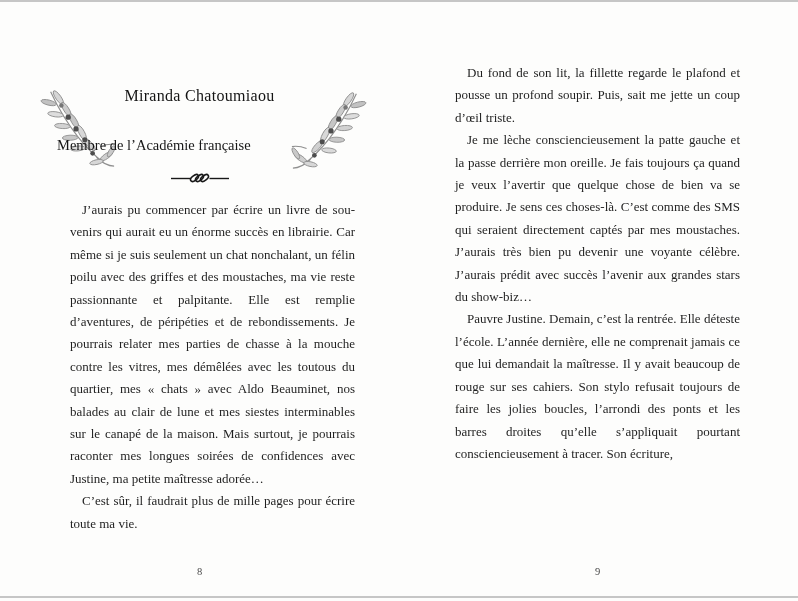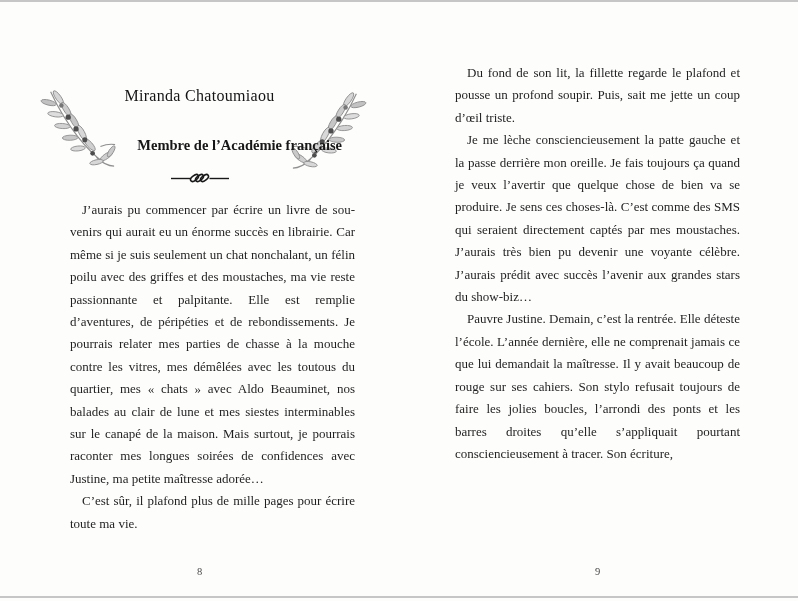--- a/index.html
+++ b/index.html
@@ -27,21 +27,21 @@
     position: absolute; left: 57px; top: 75px; width: 285px;
     text-align: center; font-size: 16px; font-weight: 400;
     letter-spacing: 0.3px; color: #141414; margin-top: 12px;
   }
   .author-role {
     position: absolute; left: 57px; top: 109px; width: 285px;
     text-align: center; font-size: 15px; font-style: italic; color: #1b1b1b;
   }
   .author-honor {
     position: absolute; left: 57px; top: 137px; width: 285px;
-    text-align: right; font-size: 14.5px; font-weight: 700; color: #161616;
+    text-align: left; font-size: 14.5px; font-weight: 400; color: #161616;
   }
   .ornament { position: absolute; width: 82px; height: 84px; }
   .branch-left  { left: 36px; top: 85px; transform: scaleX(-1); }
   .branch-right { left: 289px; top: 87px; }
   .divider { position: absolute; left: 171px; top: 170px; width: 58px; height: 16px; }
 
   
   .body-text {
     position: absolute; width: 285px;
     font-size: 13px; line-height: 22.4px; color: #1f1f1f;
@@ -139,21 +139,21 @@
           <line x1="38.5" y1="8.5" x2="58" y2="8.5" stroke-width="1.4"></line>
           <ellipse cx="23.5" cy="8" rx="4.6" ry="2.4" stroke-width="1.6" transform="rotate(-38 23.5 8)"></ellipse>
           <ellipse cx="28.5" cy="8" rx="4.6" ry="2.4" stroke-width="1.6" transform="rotate(-38 28.5 8)"></ellipse>
           <ellipse cx="33.5" cy="8" rx="4.6" ry="2.4" stroke-width="1.6" transform="rotate(-38 33.5 8)"></ellipse>
         </g>
       </svg>
     </span>
 
     <div class="body-text body-left">
         <p class="para">J’aurais pu commencer par écrire un livre de sou­venirs qui aurait eu un énorme succès en librairie. Car même si je suis seulement un chat nonchalant, un félin poilu avec des griffes et des moustaches, ma vie reste passionnante et palpitante. Elle est remplie d’aventures, de péripéties et de rebondissements. Je pourrais relater mes parties de chasse à la mouche contre les vitres, mes démêlées avec les toutous du quartier, mes «&nbsp;chats&nbsp;» avec Aldo Beauminet, nos balades au clair de lune et mes siestes interminables sur le canapé de la maison. Mais surtout, je pourrais raconter mes longues soirées de confidences avec Justine, ma petite maîtresse adorée…</p>
-        <p class="para">C’est sûr, il plafond plus de mille pages pour écrire toute ma vie.</p>
+        <p class="para">C’est sûr, il faudrait plus de mille pages pour écrire toute ma vie.</p>
       </div>
 
     <div class="page-number pn-left">8</div>
   </div>
 
   <div class="page page-right">
     <div class="body-text body-right">
         <p class="para">Du fond de son lit, la fillette regarde le plafond et pousse un profond soupir. Puis, sait me jette un coup d’œil triste.</p>
         <p class="para">Je me lèche consciencieusement la patte gauche et la passe derrière mon oreille. Je fais toujours ça quand je veux l’avertir que quelque chose de bien va se produire. Je sens ces choses-là. C’est comme des SMS qui seraient directement captés par mes moustaches. J’aurais très bien pu devenir une voyante célèbre. J’aurais prédit avec succès l’ave­nir aux grandes stars du show-biz…</p>
         <p class="para">Pauvre Justine. Demain, c’est la rentrée. Elle dé­teste l’école. L’année dernière, elle ne comprenait jamais ce que lui demandait la maîtresse. Il y avait beaucoup de rouge sur ses cahiers. Son stylo refu­sait toujours de faire les jolies boucles, l’arrondi des ponts et les barres droites qu’elle s’appliquait pourtant consciencieusement à tracer. Son écriture,</p>

